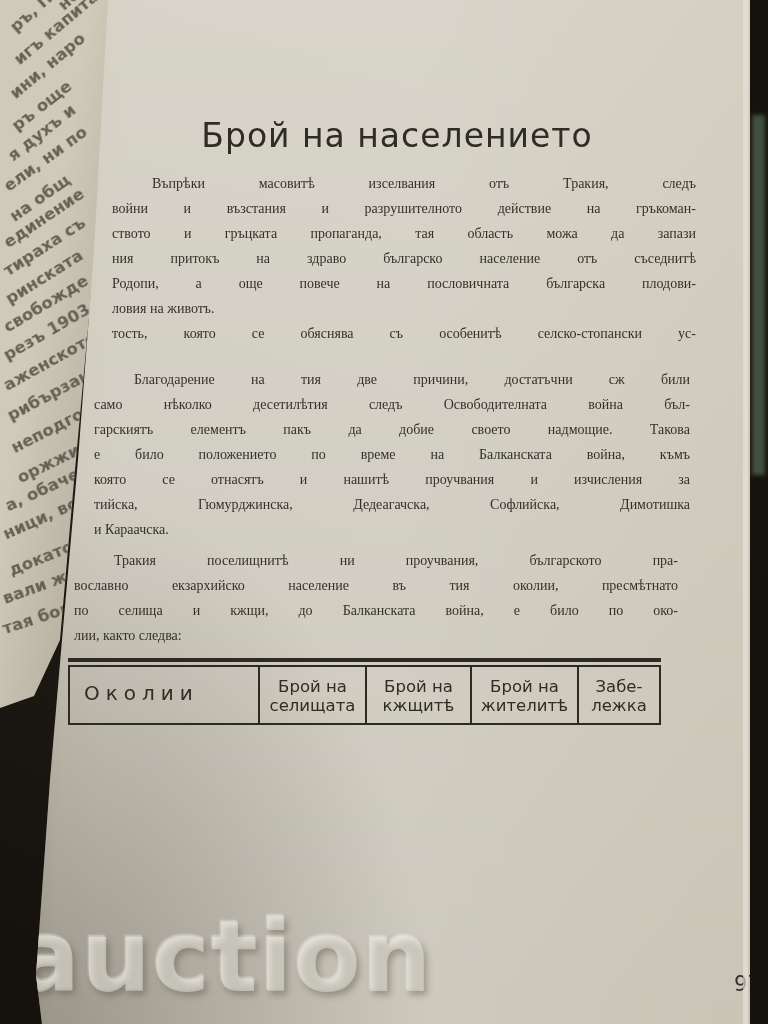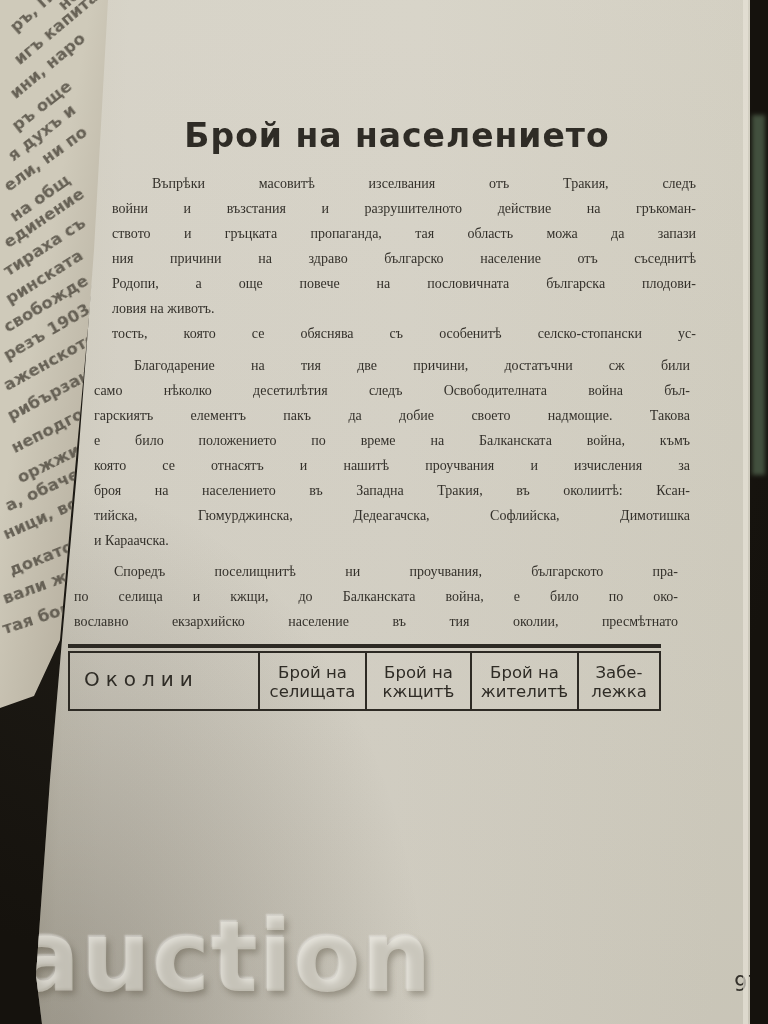--- a/index.html
+++ b/index.html
@@ -44,26 +44,26 @@
   .edge-highlight { position: absolute; left: 743px; top: 0; width: 5px; height: 1024px;
     background: #e8e4d8; opacity: 0.65; z-index: 3; }
   .cover-edge { position: absolute; left: 752px; top: 115px; width: 13px; height: 360px;
     background: #42503e; filter: blur(2px); z-index: 0; }
 
   
   .content { position: absolute; left: 112px; top: 0; width: 584px; z-index: 4; color: var(--ink); }
 
   .page-title {
     margin: 116px 0 0 -14px; text-align: center;
-    font-size: 33px; font-weight: bold; letter-spacing: 1px; color: #2f2c26;
+    font-size: 33px; font-weight: normal; letter-spacing: 1px; color: #2f2c26;
   }
 
   .para { margin-top: 16px; }
   .para.p1 { margin-top: 16px; }
-  .para.p2 { margin-top: 7px; margin-left: -18px; width: 596px; }
+  .para.p2 { margin-top: 21px; margin-left: -18px; width: 596px; }
   .para.p3 { margin-top: 6px; margin-left: -38px; width: 604px; }
 
   .jline {
     font-size: 14px; line-height: 25px; color: var(--ink);
     text-align: justify; text-align-last: justify; white-space: normal; font-family: Liberation Serif, serif;
   }
   .jline.last { text-align-last: left; }
   .jline.indent { padding-left: 40px; }
 
   
@@ -139,39 +139,39 @@
 <div class="main-page">
 
   <div class="content">
 
     <h1 class="page-title">Брой на населението</h1>
 
     <div class="para p1">
         <div class="jline indent">Въпрѣки масовитѣ изселвания отъ Тракия, следъ</div>
         <div class="jline">войни и възстания и разрушителното действие на гръкоман-</div>
         <div class="jline">ството и гръцката пропаганда, тая область можа да запази</div>
-        <div class="jline">ния причини на здраво българско население отъ съседнитѣ</div>
+        <div class="jline">ния притокъ на здраво българско население отъ съседнитѣ</div>
         <div class="jline">Родопи, а още повече на пословичната българска плодови-</div>
         <div class="jline last">ловия на животъ.</div>
         <div class="jline">тость, която се обяснява съ особенитѣ селско-стопански ус-</div>
       </div>
     <div class="para p2">
         <div class="jline indent">Благодарение на тия две причини, достатъчни сж били</div>
         <div class="jline">само нѣколко десетилѣтия следъ Освободителната война бъл-</div>
         <div class="jline">гарскиятъ елементъ пакъ да добие своето надмощие. Такова</div>
         <div class="jline">е било положението по време на Балканската война, къмъ</div>
         <div class="jline">която се отнасятъ и нашитѣ проучвания и изчисления за</div>
-        <div class="jline">броя на населението въ Западна Тракия, въ околиитѣ: Ксан-</div>
         <div class="jline">тийска, Гюмурджинска, Дедеагачска, Софлийска, Димотишка</div>
         <div class="jline last">и Караачска.</div>
       </div>
     <div class="para p3">
-        <div class="jline indent">Споредъ поселищнитѣ ни проучвания, българското пра-</div>
+        <div class="jline indent">Тракия поселищнитѣ ни проучвания, българското пра-</div>
+        <div class="jline">вославно екзархийско население въ тия околии, пресмѣтнато</div>
         <div class="jline">по селища и кжщи, до Балканската война, е било по око-</div>
-        <div class="jline">вославно екзархийско население въ тия околии, пресмѣтнато</div>
+        <div class="jline last">лии, както следва:</div>
       </div>
 
     <div class="table-block">
       <div class="topline"></div>
       <div class="pop-table">
 
         <div class="trow">
           <div class="cell hcell first">
             <span class="hl">Околии</span>
           </div>

